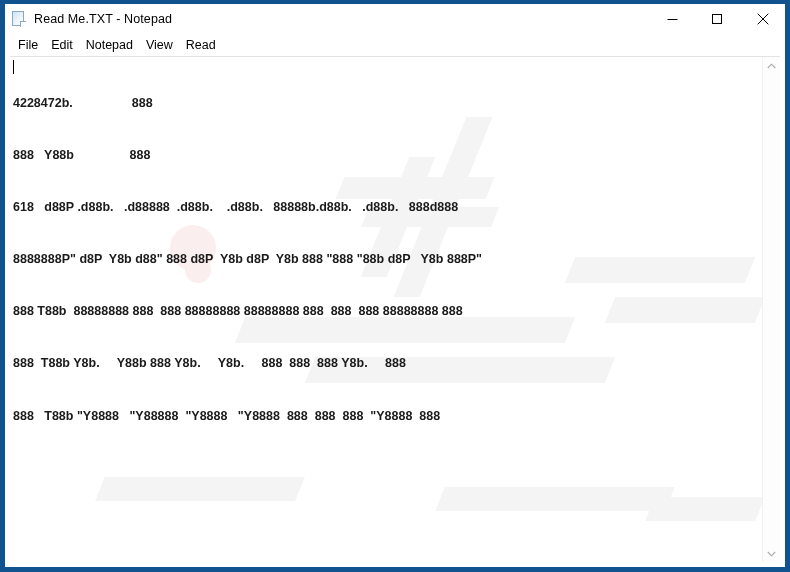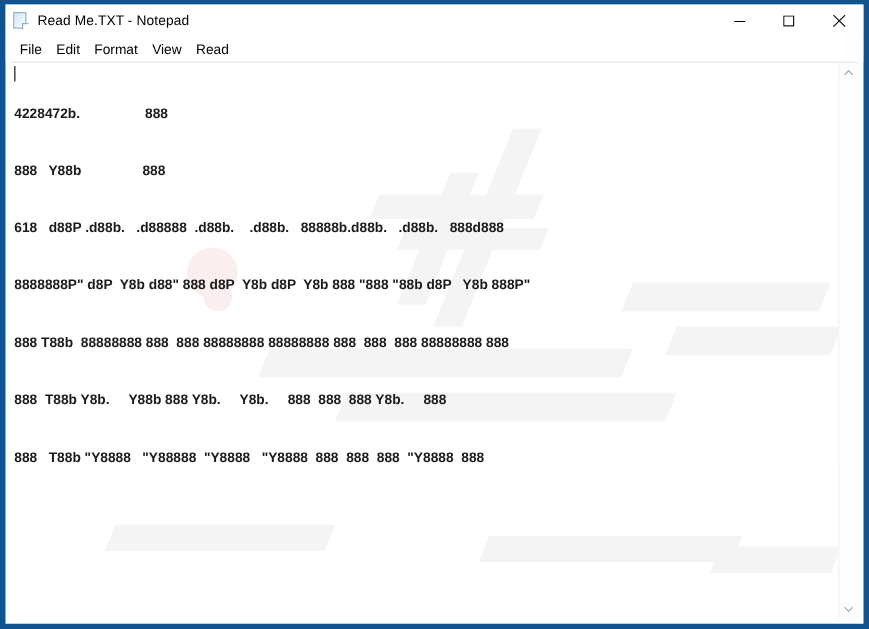--- a/index.html
+++ b/index.html
@@ -219,21 +219,21 @@
             <line x1="0.7" y1="0.7" x2="11.3" y2="11.3" stroke="#000" stroke-width="1"></line>
             <line x1="11.3" y1="0.7" x2="0.7" y2="11.3" stroke="#000" stroke-width="1"></line>
           </svg>
       </div>
     </div>
   </div>
 
   <div id="menubar">
     <div class="menu-item">File</div>
     <div class="menu-item">Edit</div>
-    <div class="menu-item">Format</div>
+    <div class="menu-item">Notepad</div>
     <div class="menu-item">View</div>
     <div class="menu-item">Read</div>
   </div>
 
   <div id="textarea-wrap">
 
     <div id="textpane">
 
       <div id="watermark">
         <div class="bar" style="left:330px; top:120px; width:150px; height:22px; transform:skewX(-22deg);"></div>

